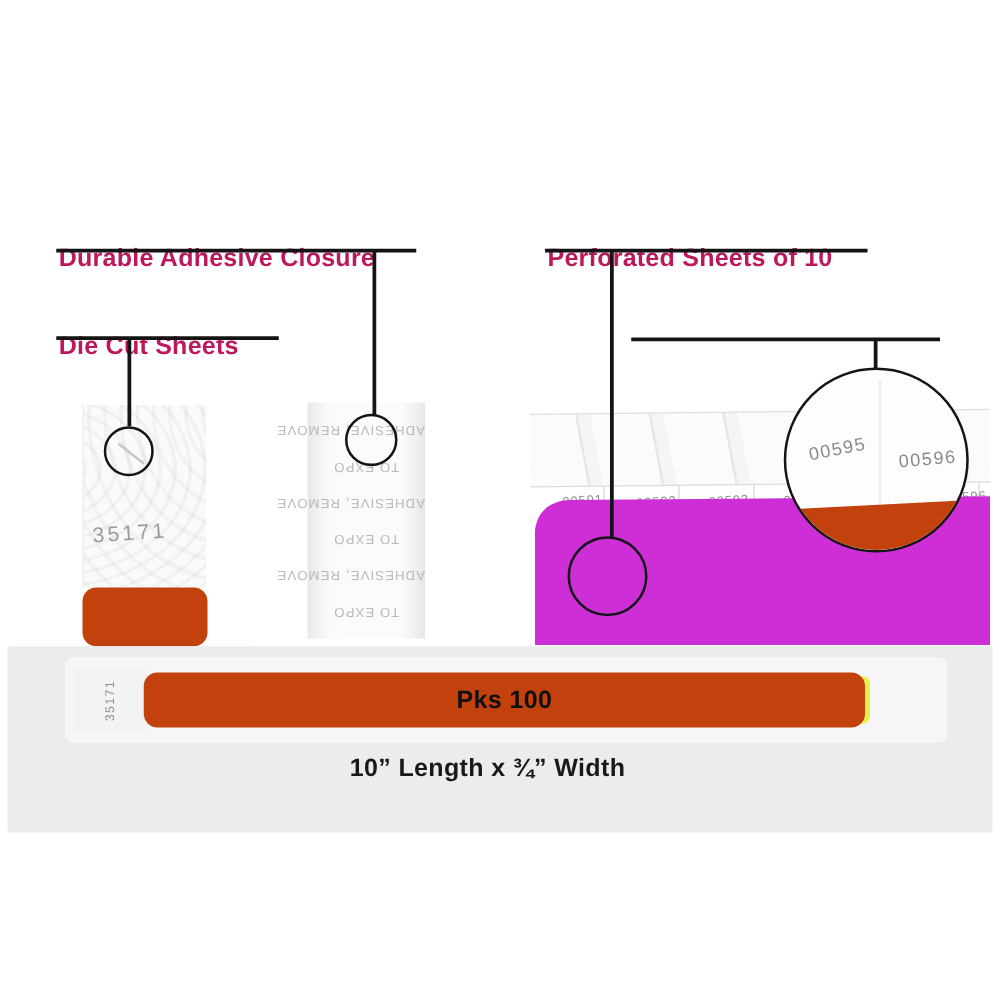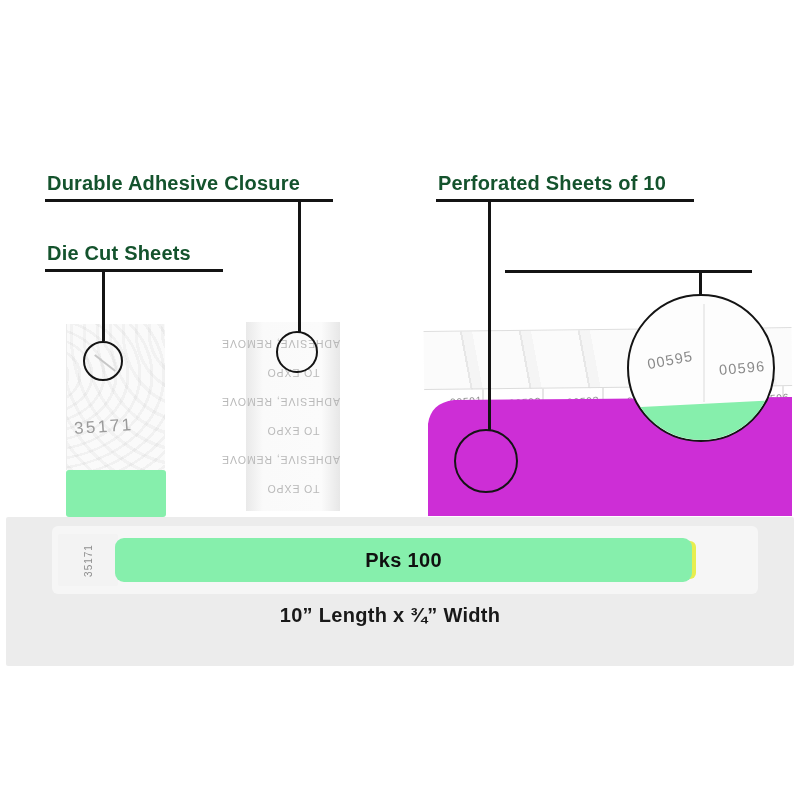--- a/index.html
+++ b/index.html
@@ -5,21 +5,21 @@
   * { margin:0; padding:0; box-sizing:border-box; }
   body { background:#ffffff; }
   #canvas {
     position:relative; width:800px; height:800px; background:#ffffff;
     font-family:"Liberation Sans", sans-serif; overflow:hidden;
   }
   .abs { position:absolute; }
 
   
   .callout-label {
-    font-size:20px; font-weight:700; color:#14532d; letter-spacing:.2px; white-space:nowrap;
+    font-size:20px; font-weight:700; color:#be185d; letter-spacing:.2px; white-space:nowrap;margin-top:24px;
   }
   .underline { height:2.5px; background:#141414; }
   .vline { width:2.5px; background:#141414; }
   .circle { border:2.5px solid #141414; border-radius:50%; background:transparent; }
 
   
   .band-left {
     left:66px; top:324px; width:99px; height:146px;
     background:#fafafa;
     background-image:
@@ -78,21 +78,21 @@
   .bottom-tab span { transform:rotate(-90deg); font-size:10px; color:#8f8f8f; letter-spacing:1px; }
   .yellow-sliver { left:666px; top:541px; width:30px; height:38px; background:#e7ee4e; border-radius:6px; }
   .bottom-magenta {
     left:115px; top:538px; width:577px; height:44px; border-radius:9px;
     display:flex; align-items:center; justify-content:center;
   }
   .pks-label { font-size:20px; font-weight:600; color:#101010; letter-spacing:.3px; }
   .dims { left:0; top:604px; width:780px; text-align:center; font-size:20px; font-weight:700;
     color:#191919; letter-spacing:.3px; }
 
-  .magenta { background:#86efac; }
+  .magenta { background:#c2410c;border-radius:11px; }
   .diecut-mark { position:absolute; left:7px; top:19px; width:26px; height:2px;
     background:#c7c7c7; transform:rotate(38deg); }
 </style>
 </head>
 <body>
 
 <div id="canvas">
 
   <div class="abs callout-label" style="left:47px; top:172px;">Durable Adhesive Closure</div>
   <div class="abs underline" style="left:45px; top:199px; width:288px;"></div>

